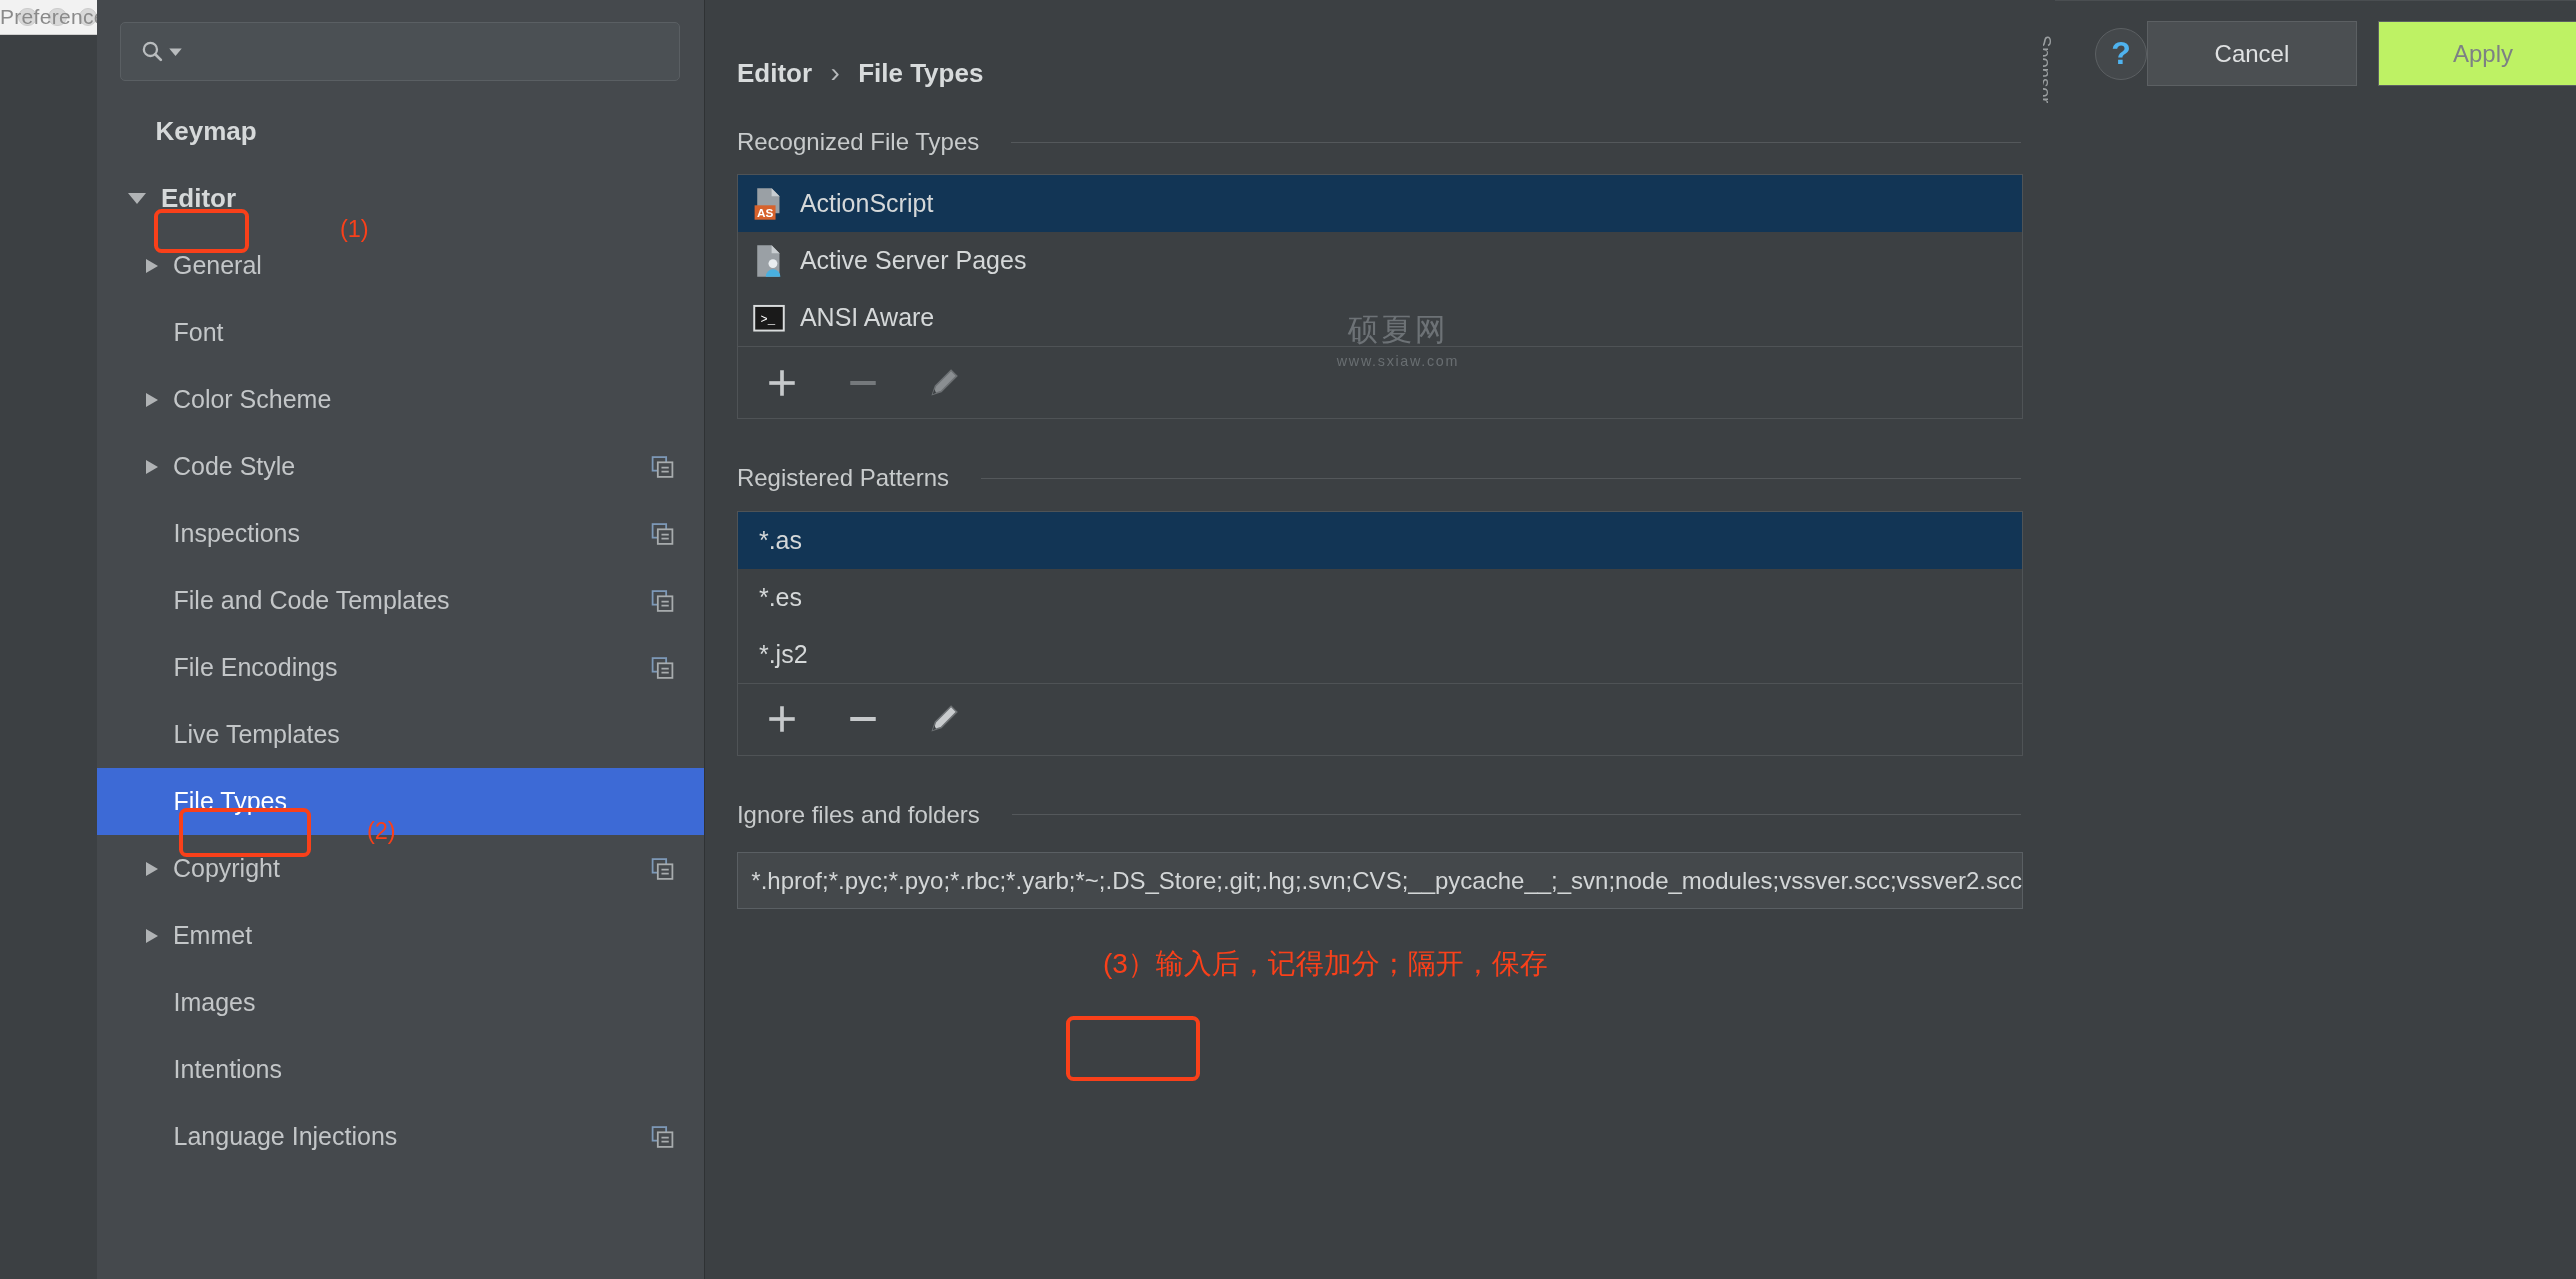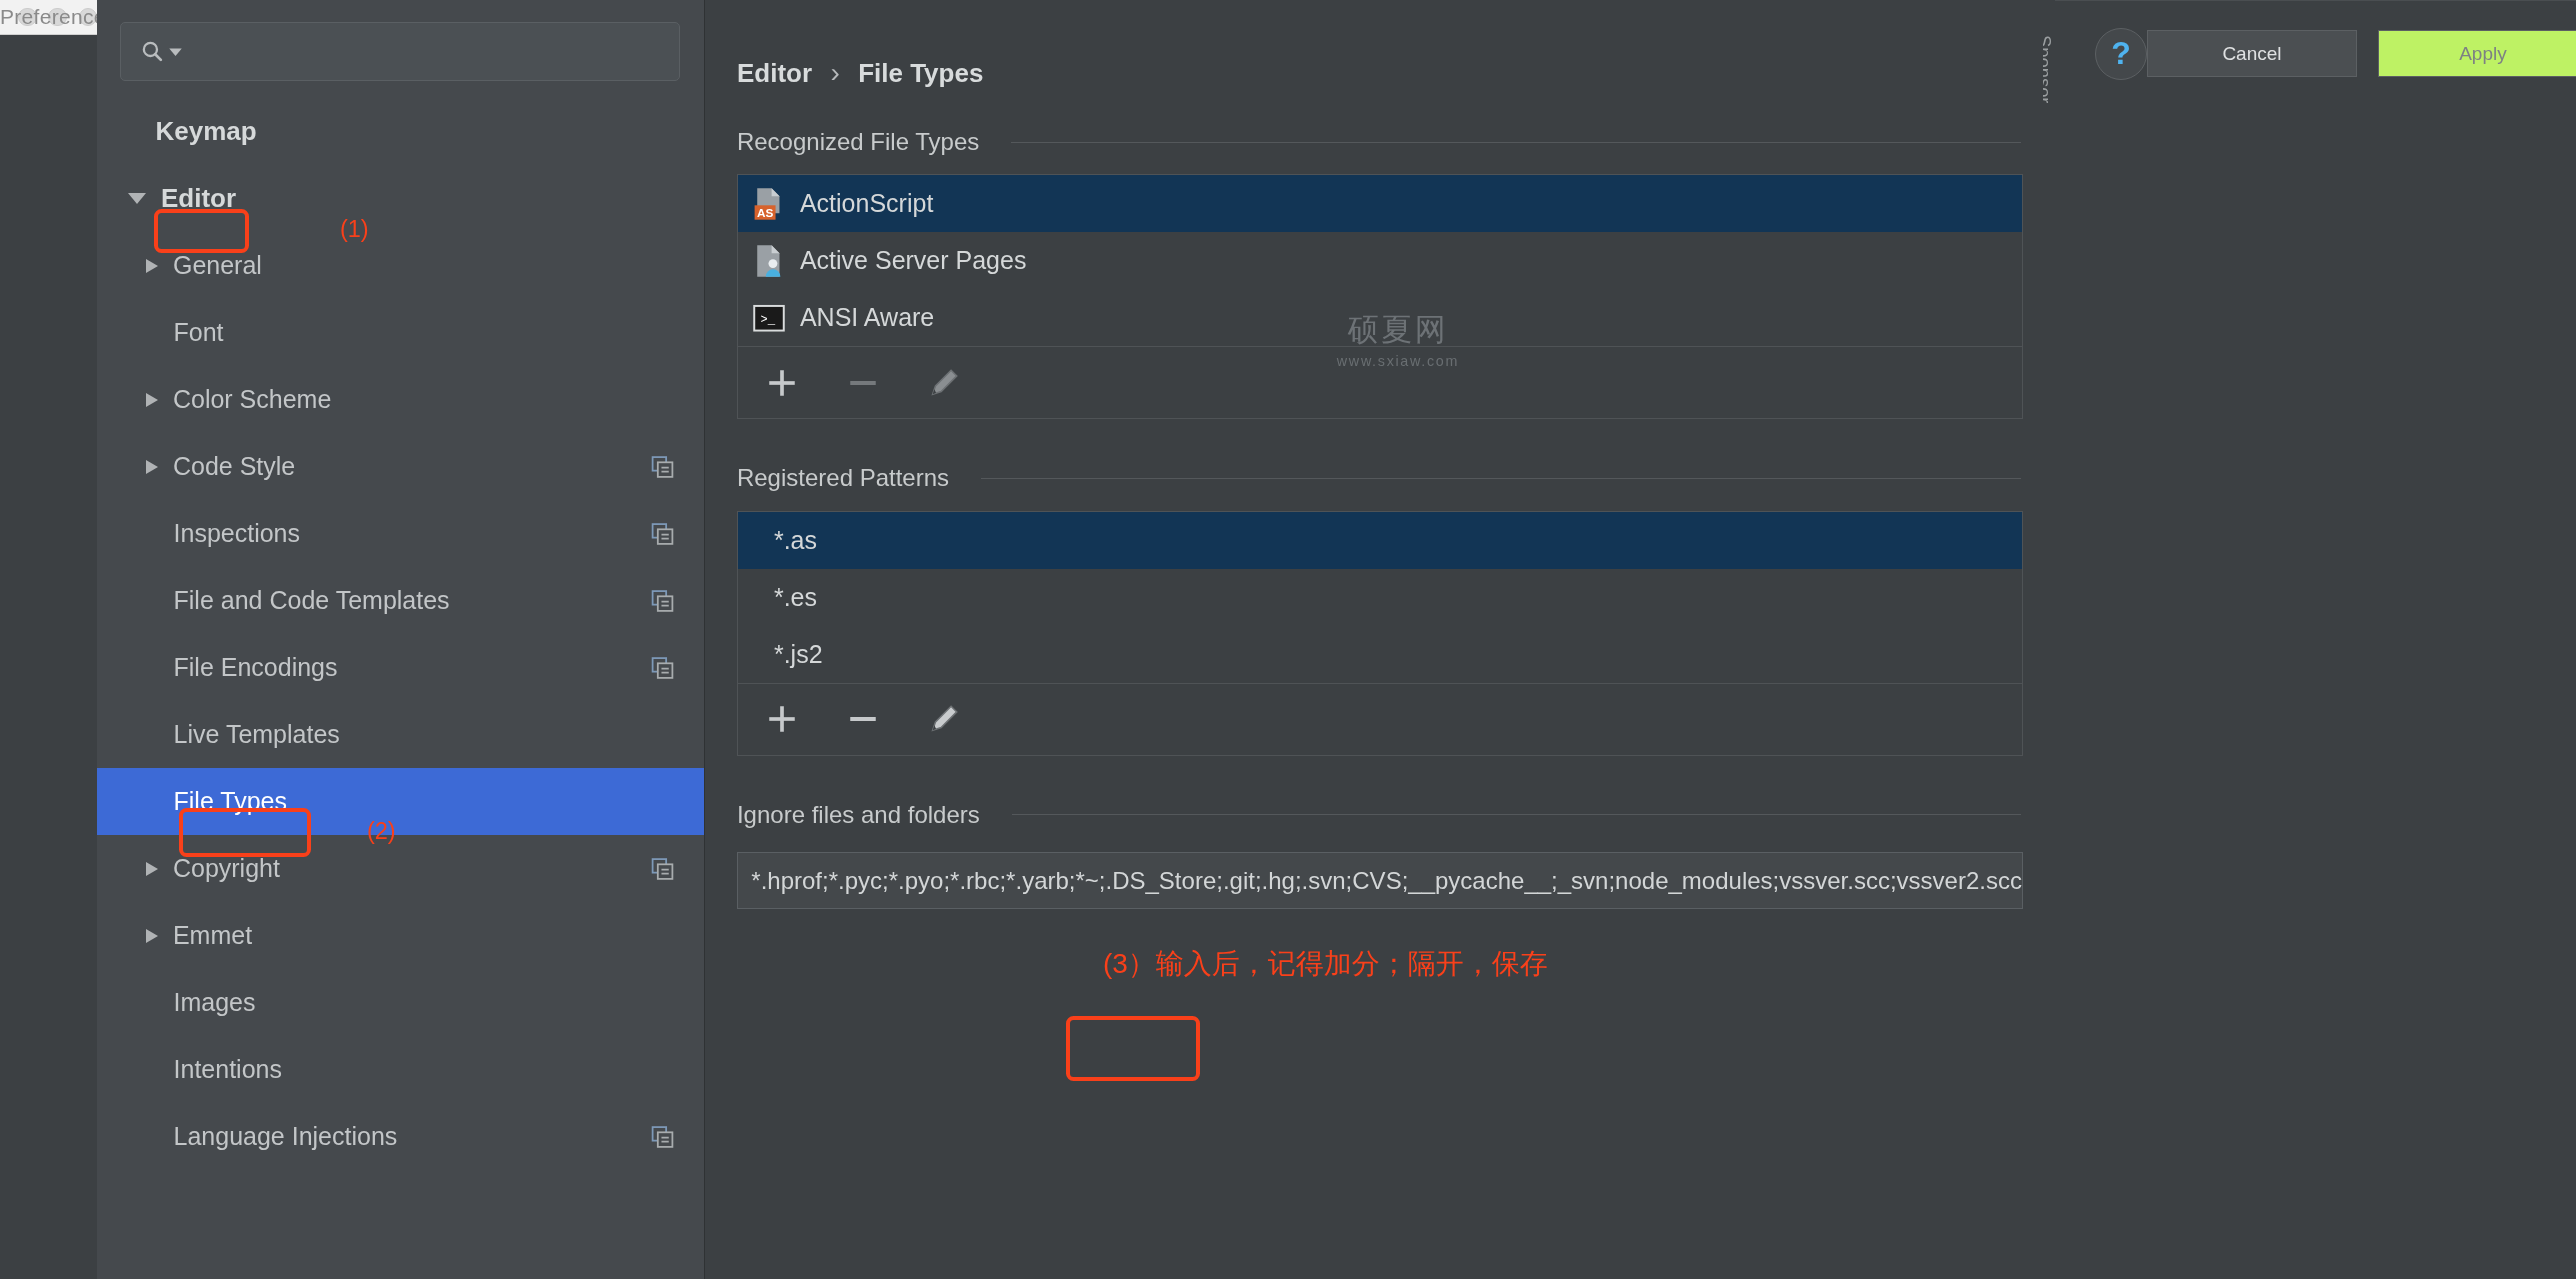--- a/index.html
+++ b/index.html
@@ -111,21 +111,21 @@
   .list-box {
     margin-top: 18.4px; margin-right: 32px;
     border: 0.8px solid #4f5356; background: #3c4043;
   }
   .list-row {
     height: 57px; display: flex; align-items: center;
     padding-left: 15px; gap: 15px;
     font-size: 25px; color: #d5d8d9;
   }
   .list-row.sel { background: #123555; }
-  .list-row.pattern { padding-left: 36px; }
+  .list-row.pattern { padding-left: 21px; }
   .toolbar-row {
     height: 72px; border-top: 0.8px solid #4f5356;
     display: flex; align-items: center; gap: 47px; padding-left: 27px;
   }
   .tb-btn { display: flex; align-items: center; justify-content: center; }
 
   .ignore-field {
     margin-top: 23.5px; margin-right: 32px;
     height: 57px; border: 0.8px solid #5a5f63; background: #44484b;
     display: flex; align-items: center; padding-left: 13.4px;
@@ -139,23 +139,23 @@
     display: flex; align-items: center; position: relative;
   }
   .help-btn {
     margin-left: 40px; width: 52px; height: 52px; border-radius: 50%;
     border: 0.8px solid #5c6063; background: #44484b;
     display: flex; align-items: center; justify-content: center;
     color: #4fb3ef; font-size: 32px; font-weight: bold;
   }
   .btns { margin-left: auto; display: flex; gap: 21px; margin-right: 40px; }
   .btn {
-    width: 210px; height: 47px; border-radius: 0;
+    width: 210px; height: 65px; border-radius: 0;
     display: flex; align-items: center; justify-content: center;
-    font-size: 19px; border: 0.8px solid #5c6063;
+    font-size: 24px; border: 0.8px solid #5c6063;
     background: #4b4f52; color: #dfe1e2;
   }
   .btn.disabled { background: #bef264; color: #7d8184; }
   .btn.primary { background: #3b6ea8; border-color: #3b6ea8; color: #5eead4; }
 
   
   .watermark {
     position: absolute; left: 1208px; top: 608px;
     text-align: center; pointer-events: none;
   }

